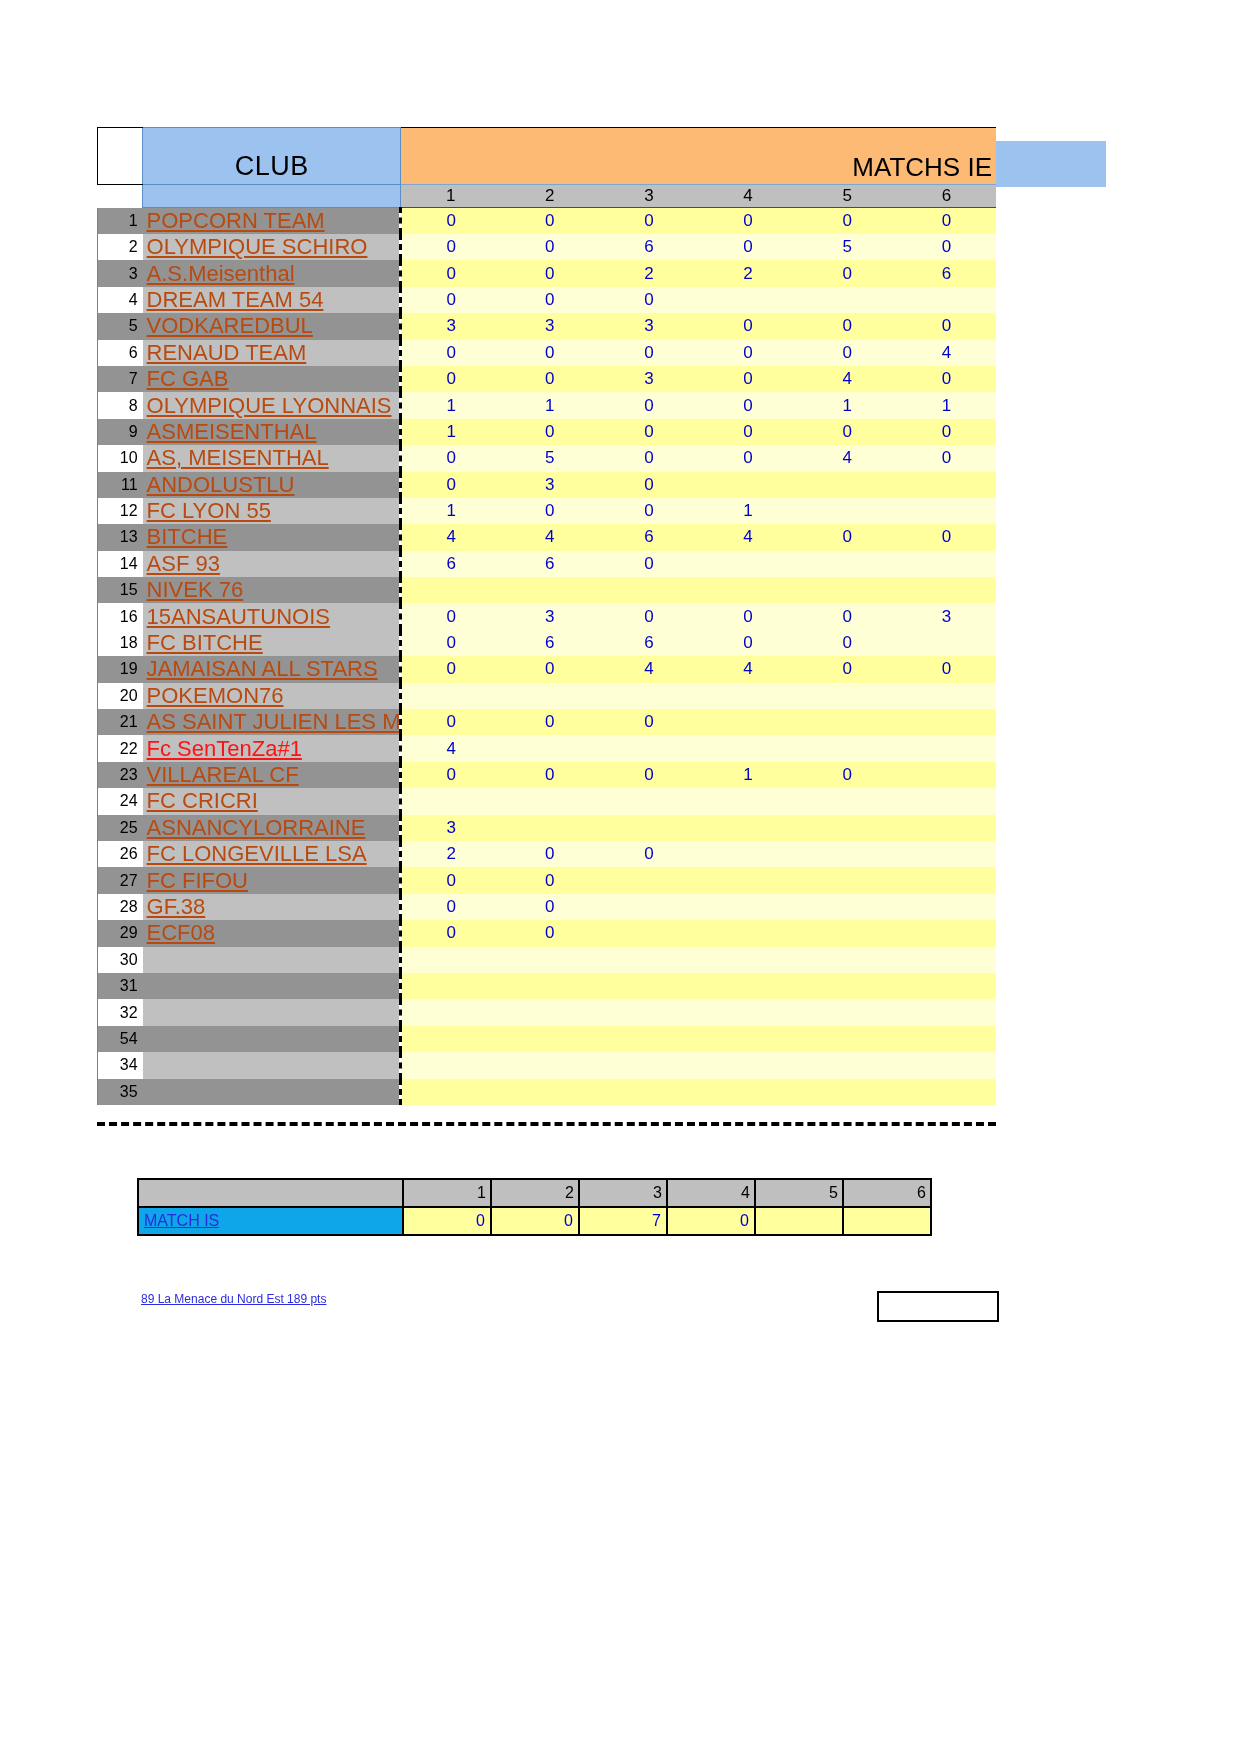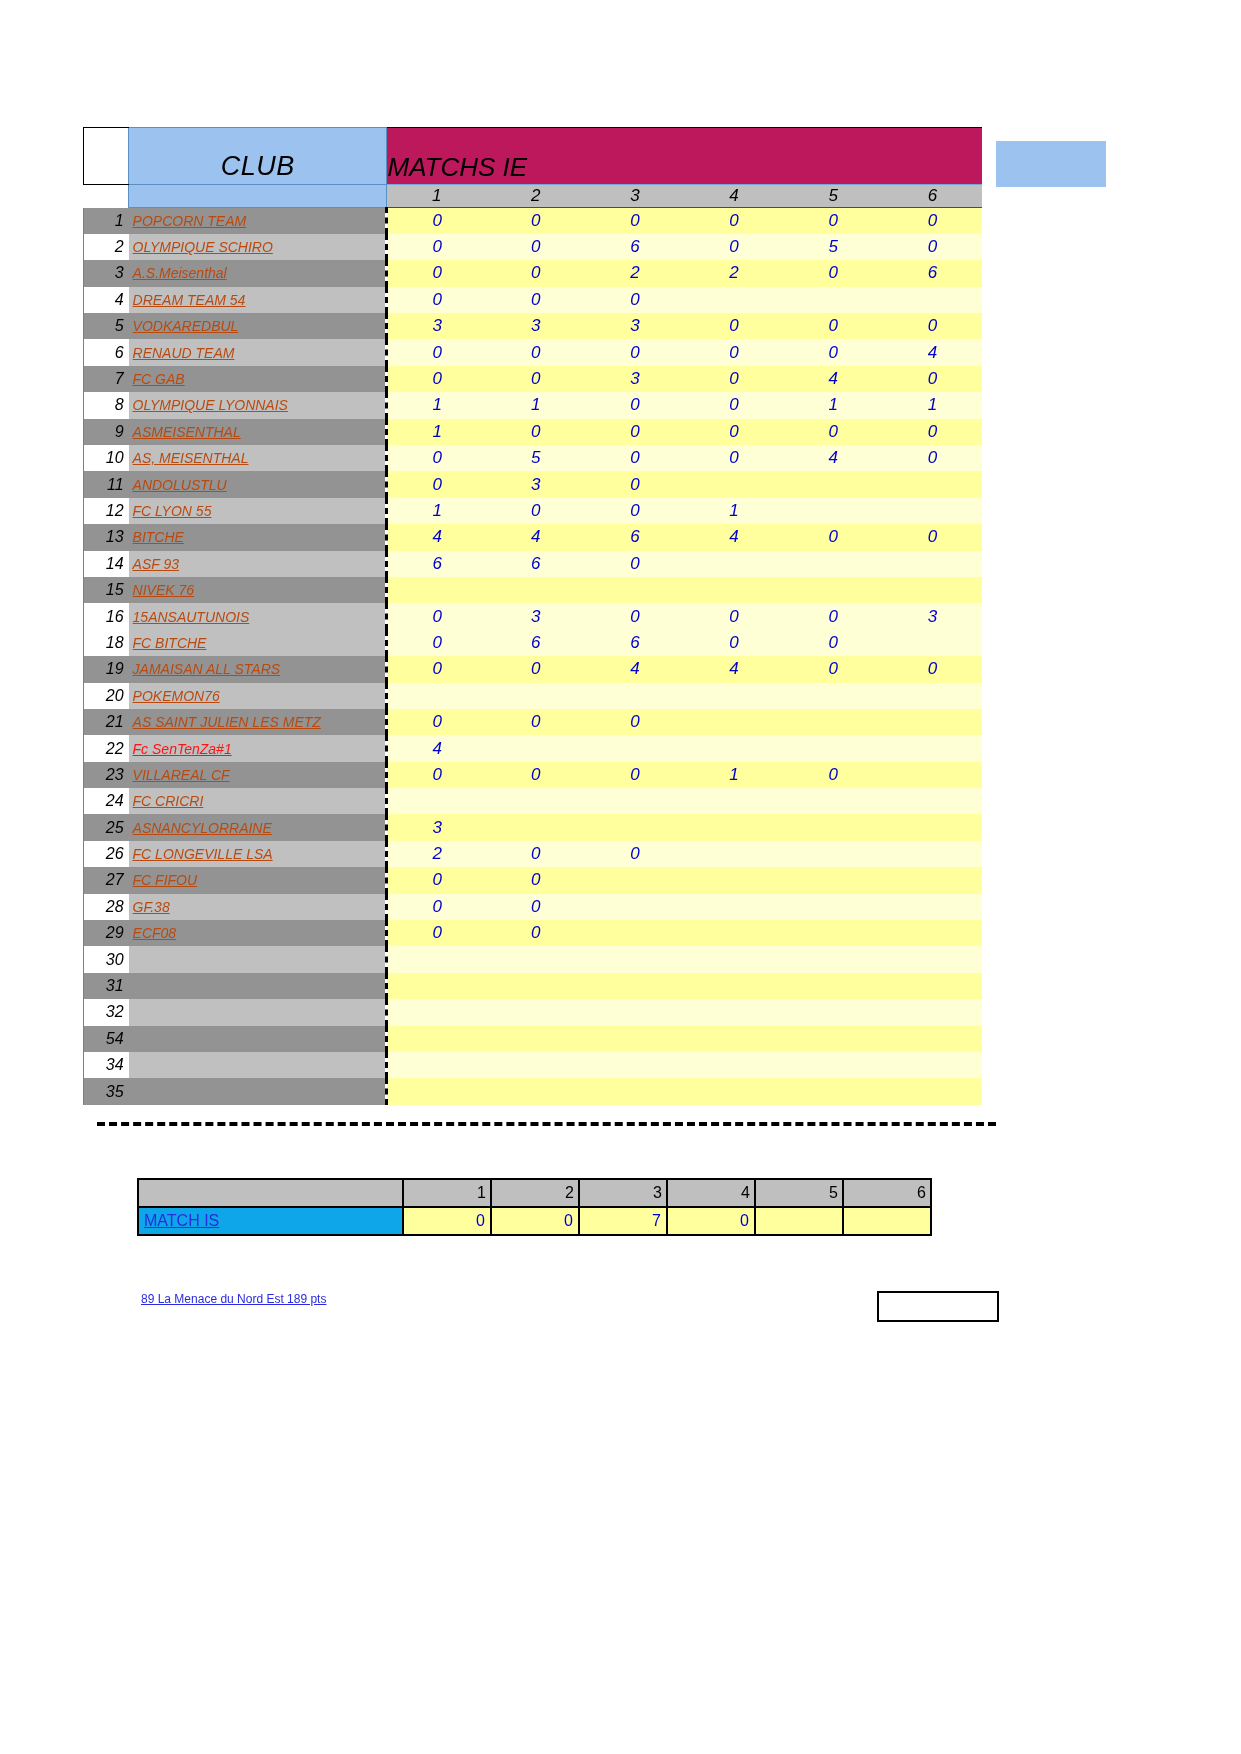--- a/index.html
+++ b/index.html
@@ -8,23 +8,22 @@
     width:1241px;height:1754px;
     background:#ffffff;
     font-family:"Liberation Sans", sans-serif;
     position:relative;
     overflow:hidden;
   }
 
   
   .sheet{
     position:absolute;
-    left:83px; top:127px;
+    left:97px; top:127px;
     width:1013px;
-    font-style:italic;
   }
 
   
   .banner-overflow{
     position:absolute;
     left:996px; top:141px;
     width:110px; height:46px;
     background:#9cc3f0;
   }
 
@@ -57,24 +56,24 @@
     text-align:center;
     vertical-align:bottom;
     font-size:27px;
     font-weight:bold;
     color:#000;
     letter-spacing:.5px;
     padding-bottom:2px !important;
     height:54px;
   }
   .hdr-matchs{
-    background:#be185d;
+    background:#fdba74;
     border-top:1px solid #000;
     border-bottom:1px solid #7ba7d6;
-    text-align:left;
+    text-align:right;
     vertical-align:bottom;
     font-size:26px;
     font-weight:bold;
     color:#000;
     padding-right:4px !important;
     padding-bottom:1px !important;
     height:34px;
   }
   .hdr-numrow td{
     background:#bfbfbf;
@@ -99,21 +98,21 @@
   tr.drow{height:26.4px;}
   td.rnum{
     background:#ffffff;
     text-align:right;
     padding-right:5px !important;
     font-size:16px;
     color:#000;
     border-left:1px solid #808080;
   }
   td.club{
-    font-size:14px;
+    font-size:22px;
     color:#b84a10;
     text-decoration:underline;
     padding-left:4px !important;
     white-space:nowrap;
     overflow:hidden;
   }
   td.club.red{color:#fb1414;}
   td.val{
     text-align:center;
     font-size:17px;

